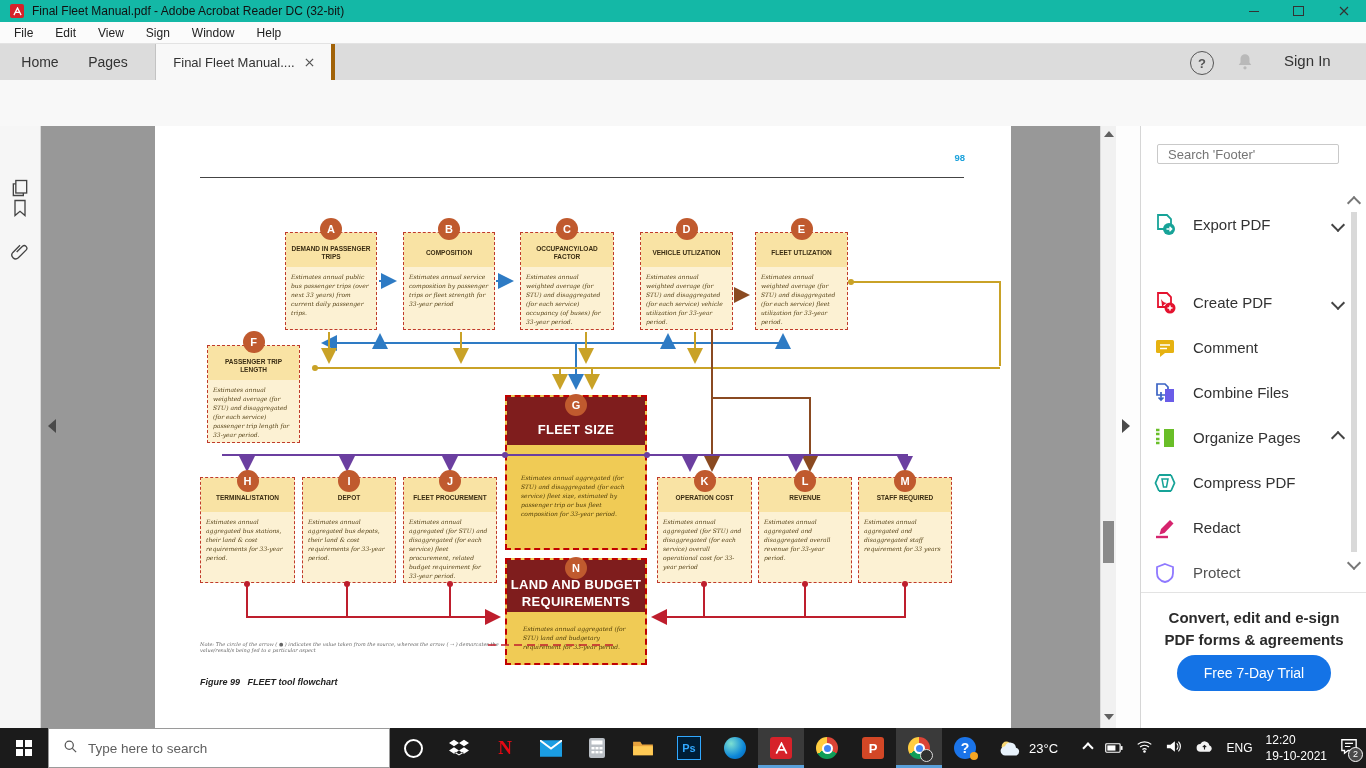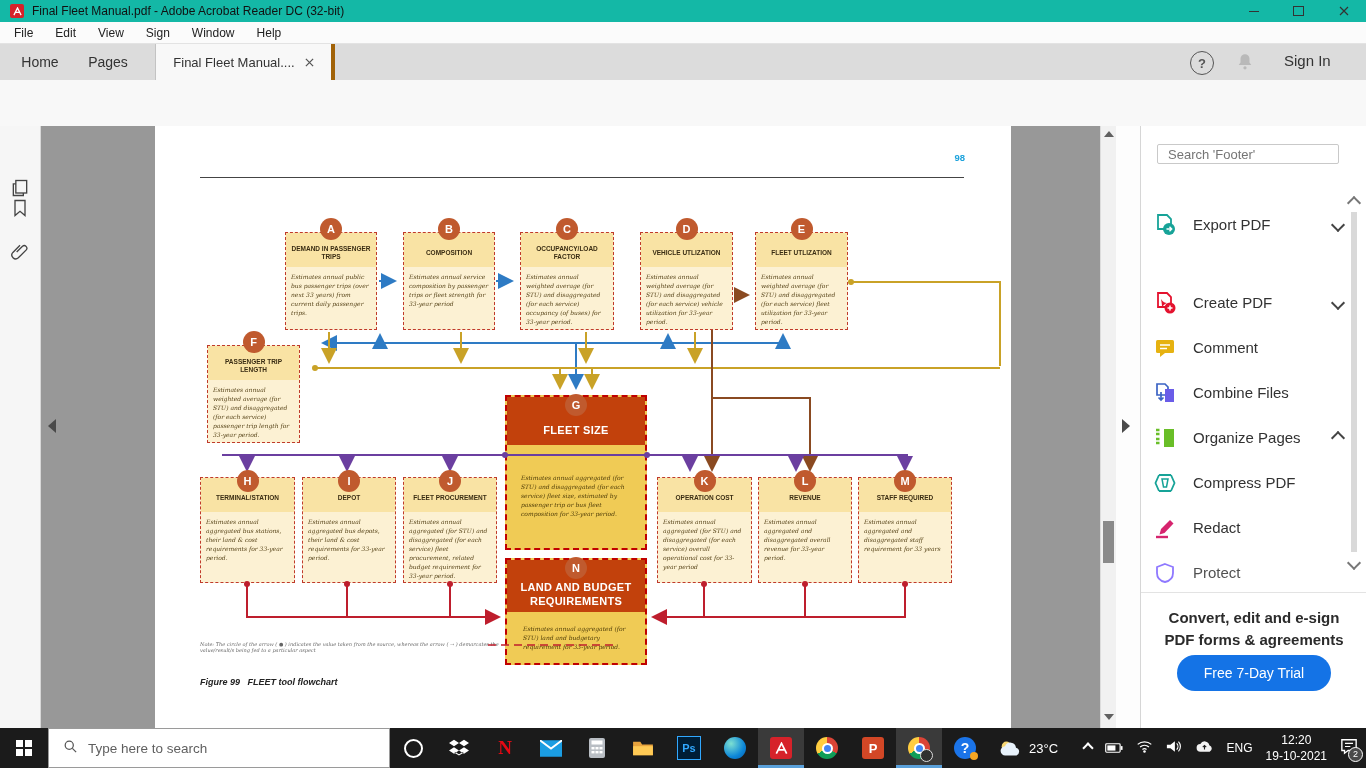--- a/index.html
+++ b/index.html
@@ -28,21 +28,21 @@
   .tri-left{width:0;height:0;border-top:7px solid transparent;border-bottom:7px solid transparent;border-right:8px solid #4a4a4a}
   .tri-right{width:0;height:0;border-top:7px solid transparent;border-bottom:7px solid transparent;border-left:8px solid #4a4a4a}
   .chev{display:inline-block;width:8px;height:8px;border-right:2px solid #444;border-bottom:2px solid #444}
   .chev.down{transform:rotate(45deg)}
   .chev.up{transform:rotate(-135deg)}
   
   .mod{position:absolute;border:1px dashed #c03a2b;background:#fcf1d3;box-sizing:border-box}
   .mod .hd{background:#f9e3a4;display:flex;align-items:center;justify-content:center;text-align:center;font-weight:bold;font-size:6.5px;color:#3a2d13;height:34px;padding:8px 3px 2px;box-sizing:border-box;line-height:1.3}
   .mod .bd{padding:5px;font-family:"DejaVu Serif",serif;font-style:italic;font-size:6px;line-height:1.5;color:#574419}
   .mod.gold{background:#f0cb55;border:2px dashed #c00000}
-  .mod.gold .hd{background:#c2410c;color:#fff;font-size:11px;letter-spacing:.3px}
+  .mod.gold .hd{background:#7f1d1d;color:#fff;font-size:13px;letter-spacing:.3px}
   .mod.gold .bd{color:#4e3c08}
   .mc{position:absolute;left:50%;transform:translateX(-50%);width:22px;height:22px;border-radius:50%;background:#c05a2e;color:#fff;font-weight:bold;font-size:11px;display:flex;align-items:center;justify-content:center;z-index:5}
   .mc.hi{top:-15px}.mc.mid{top:-8px}.mc.low{top:-3px}
   
   .tool-row{position:absolute;left:12px;width:190px;height:45px;display:flex;align-items:center;gap:16px;font-size:15px;color:#323232}
   .tool-ic{width:24px;height:24px;flex:0 0 24px;display:flex;align-items:center;justify-content:center}
   
   #taskbar{left:0;top:728px;width:1366px;height:40px;background:#1b1b1b;display:flex;align-items:center}
   .tb-tile{width:46px;height:40px;display:flex;align-items:center;justify-content:center;position:relative}
   .tb-tile.active{background:#3a3a3a;box-shadow:inset 0 -3px 0 #5aa0da}
@@ -646,21 +646,21 @@
         </svg></span>
     <span><svg width="16" height="13" viewBox="0 0 18 14">
           <path d="M1 5h4l5-4v12l-5-4H1z" fill="#fff"></path>
           <path d="M12 3.5a5 5 0 010 7 M14 1.5a8 8 0 010 11" fill="none" stroke="#fff" stroke-width="1.3"></path>
         </svg></span>
     <span><svg width="19" height="13" viewBox="0 0 22 14">
           <path d="M6.5 13a4.5 4.5 0 01-.3-9A5.6 5.6 0 0116.6 5.5 4 4 0 0117 13H6.5z" fill="#f2f2f2"></path>
           <path d="M11 10.5V6 M9 7.8L11 5.8l2 2" stroke="#1b1b1b" stroke-width="1.3" fill="none"></path>
         </svg></span>
     <span class="tray">ENG</span>
-    <span style="text-align:center;line-height:1.35">
+    <span style="text-align:left;line-height:1.35">
       <span class="tray" style="display:block">12:20</span>
       <span class="tray" style="display:block">19-10-2021</span>
     </span>
     <span style="position:relative">
       <svg width="18" height="17" viewBox="0 0 20 19">
           <path d="M2 2h16v12h-9l-4 3v-3H2z" fill="none" stroke="#fff" stroke-width="1.5"></path>
           <path d="M5.5 6h9 M5.5 9.5h6" stroke="#fff" stroke-width="1.3"></path>
         </svg>
       <span style="position:absolute;right:-5px;bottom:-3px;width:13px;height:13px;border-radius:50%;background:#4a4a4a;border:1px solid #fff;color:#fff;font-size:9px;display:flex;align-items:center;justify-content:center">2</span>
     </span>

